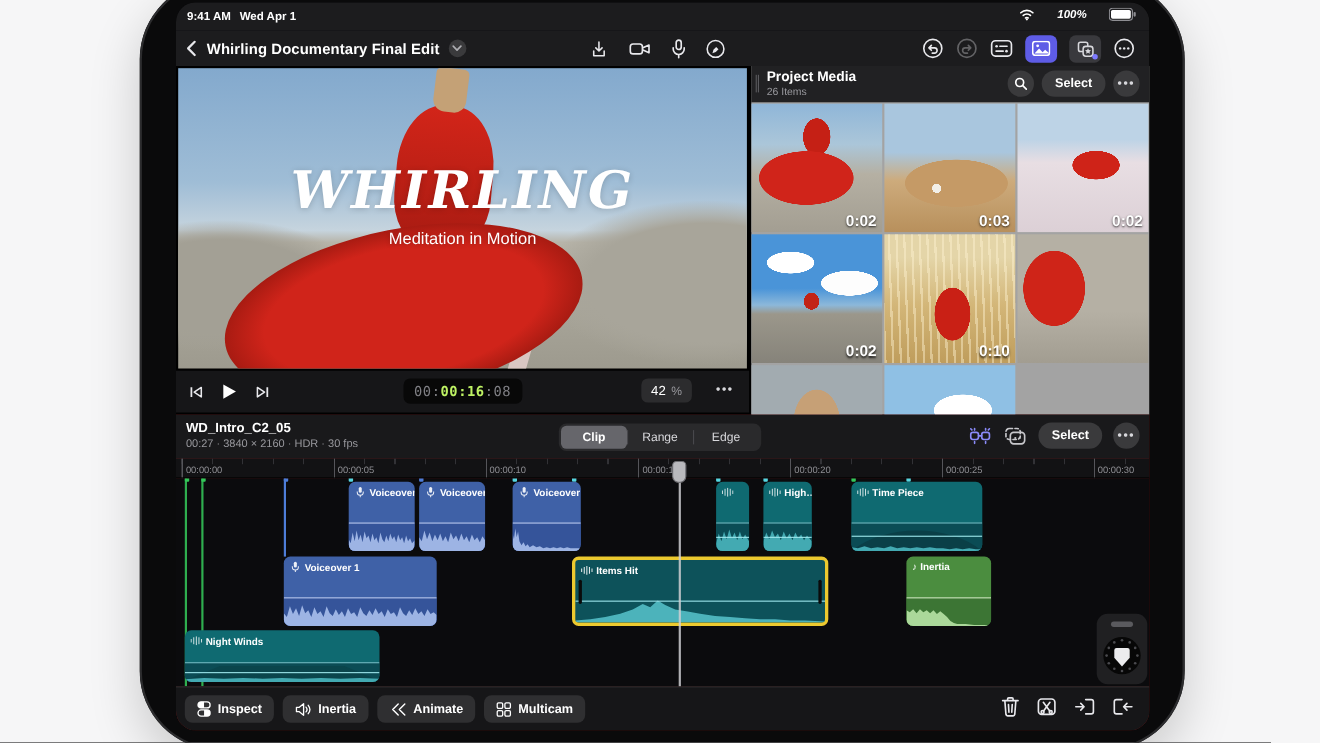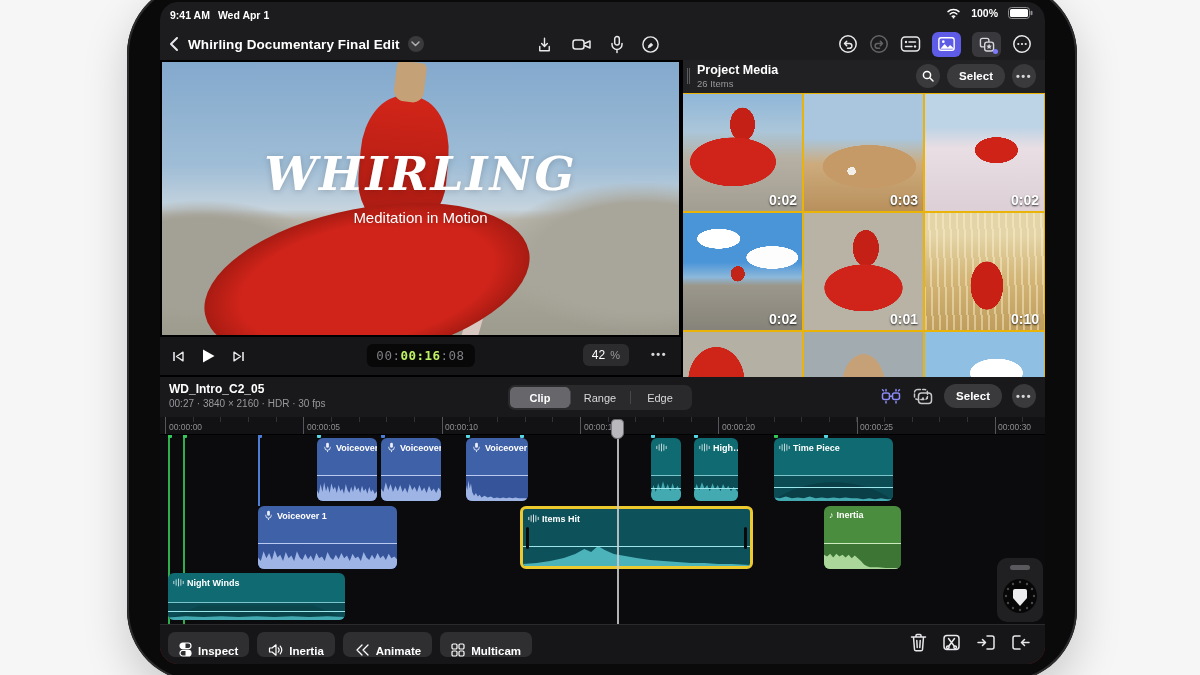--- a/index.html
+++ b/index.html
@@ -4,21 +4,21 @@
 <style>
   *{margin:0;padding:0;box-sizing:border-box;}
   html,body{width:1200px;height:675px;overflow:hidden;}
   body{font-family:"Liberation Sans",sans-serif;background:#f6f6f7;position:relative;}
   
   .device{position:absolute;left:127px;top:-18px;width:950px;height:700px;background:#0a0a0b;border-radius:72px;box-shadow:inset 0 0 0 2px #2c2c2e, 0 18px 45px rgba(0,0,0,.18);}
   .screen{position:absolute;left:33px;top:20px;width:885px;height:662px;background:#000;border-radius:18px;overflow:hidden;}
   
   .statusbar{position:absolute;left:0;top:0;width:100%;height:26px;background:#1c1c1e;color:#fff;font-size:10.5px;font-weight:700;}
   .statusbar .left{position:absolute;left:10px;top:7px;display:flex;gap:8px;}
-  .statusbar .right{position:absolute;right:12px;top:5px;display:flex;gap:10px;align-items:center;}
+  .statusbar .right{position:absolute;right:12px;top:5px;display:flex;gap:20px;align-items:center;font-style:italic;}
   
   .titlebar{position:absolute;left:0;top:26px;width:100%;height:32px;background:#1c1c1e;color:#fff;}
   .tb-left{position:absolute;left:8px;top:0;height:100%;display:flex;align-items:center;gap:8px;}
   .tb-title{font-size:13.5px;font-weight:700;letter-spacing:.1px;}
   .circ-sm{width:16px;height:16px;border-radius:50%;background:#3a3a3c;display:flex;align-items:center;justify-content:center;}
   .tb-center{position:absolute;left:375px;top:0;height:100%;display:flex;align-items:center;gap:17px;}
   .tb-right{position:absolute;right:13px;top:0;height:100%;display:flex;align-items:center;gap:11px;}
   .ibtn{display:flex;align-items:center;justify-content:center;color:#e8e8ec;}
   .ibtn.dim{opacity:.35;}
   .sqbtn{width:29px;height:25px;border-radius:6px;display:flex;align-items:center;justify-content:center;position:relative;}
@@ -43,21 +43,21 @@
   
   .transport{position:absolute;left:0;top:277px;width:521px;height:38px;background:#161618;color:#e8e8ec;}
   .tr-icons{position:absolute;left:12px;top:0;height:100%;display:flex;align-items:center;gap:16px;}
   .timecode{position:absolute;left:50%;top:7px;transform:translateX(-50%);background:#080808;border-radius:6px;padding:4px 10px;font-family:"DejaVu Sans Mono",monospace;font-size:12.5px;letter-spacing:.5px;}
   .timecode .dim{color:#7f7f84;} .timecode .lit{color:#bef264;font-weight:700;}
   .zoom-pill{position:absolute;right:52px;top:7px;background:#2c2c2e;border-radius:6px;padding:4px 9px;font-size:12px;color:#fff;display:flex;gap:5px;align-items:baseline;}
   .zoom-pill .pct{color:#98989d;font-size:11px;}
   .dots3{letter-spacing:1.5px;font-size:11px;color:#d8d8dc;font-weight:700;}
   .tr-more{position:absolute;right:14px;top:11px;}
   
-  .media-panel{position:absolute;left:523px;top:0;width:362px;height:317px;background:#eab308;}
+  .media-panel{position:absolute;left:523px;top:0;width:362px;height:317px;background:#a3a3a3;}
   .mp-header{position:absolute;left:0;top:0;width:100%;height:33px;background:#212123;color:#fff;}
   .mp-handle{position:absolute;left:4px;top:8px;width:3px;height:16px;border-left:1.5px solid #5a5a5e;border-right:1.5px solid #5a5a5e;}
   .mp-titles{position:absolute;left:14px;top:3px;}
   .mp-title{font-size:12.5px;font-weight:700;}
   .mp-sub{font-size:9.5px;color:#98989d;margin-top:1px;}
   .mp-actions{position:absolute;right:9px;top:4px;display:flex;align-items:center;gap:7px;}
   .circle-btn{width:24px;height:24px;border-radius:50%;background:#3a3a3c;display:flex;align-items:center;justify-content:center;color:#fff;}
   .pill-btn{height:24px;border-radius:13px;background:#3a3a3c;color:#fff;font-size:11.5px;font-weight:600;display:flex;align-items:center;padding:0 12px;}
   .mp-grid{position:absolute;left:0;top:34px;width:362px;height:283px;overflow:hidden;display:grid;grid-template-columns:119px 119px 119px;grid-auto-rows:117px;gap:2px;}
   .tile{position:relative;overflow:hidden;}
@@ -111,21 +111,21 @@
   .vol-line{position:absolute;left:0;right:0;height:1px;background:#9de6ec;}
   .trim{position:absolute;top:50%;margin-top:-11px;width:3px;height:22px;background:#0a0a0a;border-radius:2px;}
   .trim.l{left:3px;} .trim.r{right:3px;}
   .cic{width:11px;height:11px;flex:none;}
   .playhead-line{position:absolute;left:457px;top:44px;width:1.5px;height:203px;background:#cfcfd2;opacity:.85;z-index:20;}
   .playhead-handle{position:absolute;left:451px;top:42px;width:13px;height:20px;background:#b9b9bd;border:1px solid #6f6f73;border-radius:4px 4px 6px 6px;z-index:21;}
   .jog{position:absolute;left:837px;top:123px;width:46px;height:64px;background:#202022;border-radius:10px;z-index:15;}
   
   .tl-toolbar{position:absolute;left:0;top:247px;width:100%;height:40px;background:#161618;border-top:1px solid #2a2a2c;}
   .tool-left{position:absolute;left:8px;top:7px;display:flex;gap:8px;}
-  .tbtn{height:25px;background:#2f2f31;border-radius:7px;color:#fff;font-size:11.5px;font-weight:600;display:flex;align-items:flex-end;gap:6px;padding:0 11px;}
+  .tbtn{height:25px;background:#2f2f31;border-radius:7px;color:#fff;font-size:11.5px;font-weight:600;display:flex;align-items:center;gap:6px;padding:0 11px;}
   .tool-right{position:absolute;right:14px;top:8px;display:flex;gap:15px;color:#cfcfd4;}
   svg{display:block;}
   .stroke{fill:none;stroke:currentColor;stroke-width:1.5;stroke-linecap:round;stroke-linejoin:round;}
 </style>
 </head>
 <body>
 
 <div class="device">
   <div class="screen">
 
@@ -310,23 +310,20 @@
             </div>
           <div class="tile t2">
               <span class="dur">0:03</span>
             </div>
           <div class="tile t3">
               <span class="dur">0:02</span>
             </div>
           <div class="tile t4">
               <span class="dur">0:02</span>
             </div>
-          <div class="tile t5">
-              <span class="dur">0:01</span>
-            </div>
           <div class="tile t6">
               <span class="dur">0:10</span>
             </div>
           <div class="tile t7">
               <span class="dur"></span>
             </div>
           <div class="tile t8">
               <span class="dur"></span>
             </div>
           <div class="tile t9">

